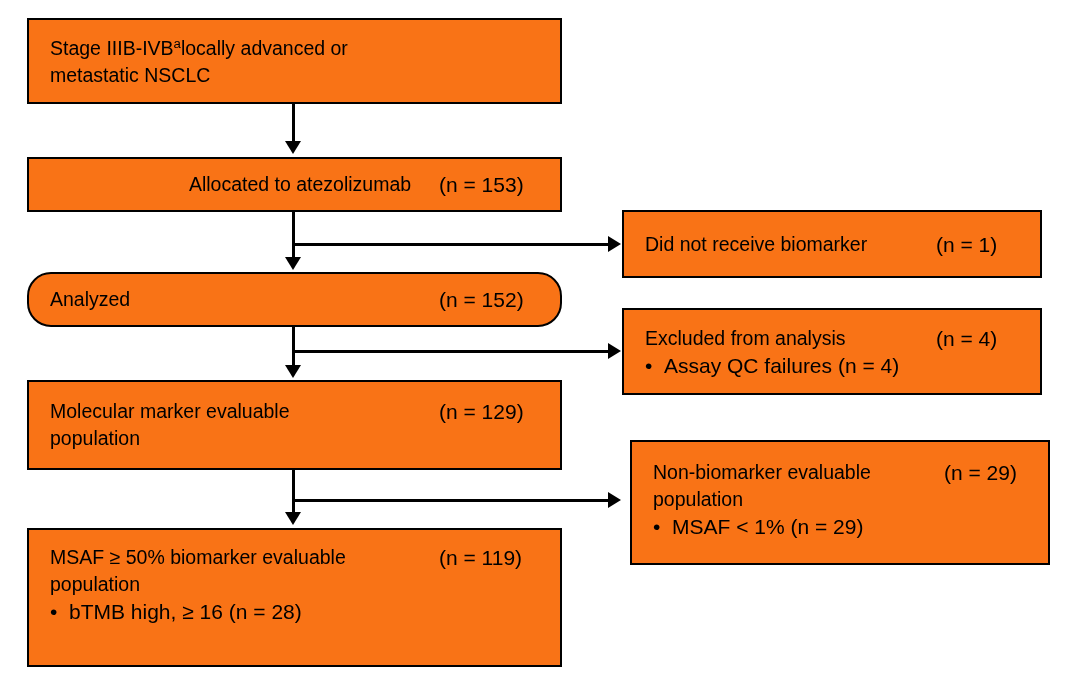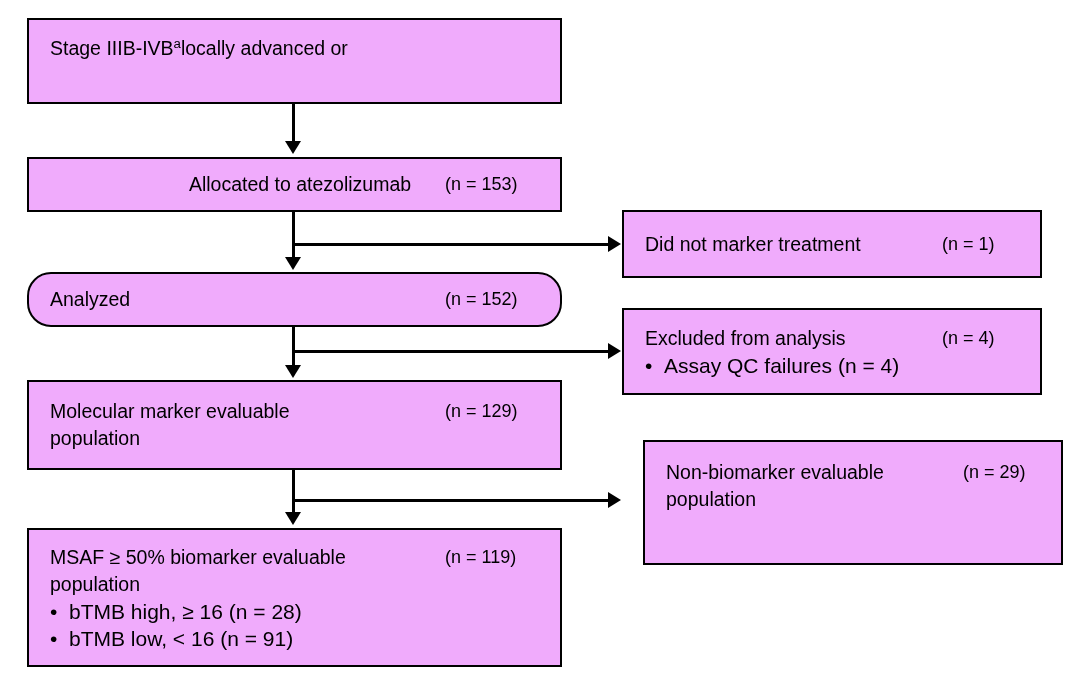--- a/index.html
+++ b/index.html
@@ -20,21 +20,21 @@
     position: absolute;
     left: 0; top: 0;
     width: 1065px;
     height: 685px;
   }
 
   .node {
     position: absolute;
     box-sizing: border-box;
     border: 2px solid #000000;
-    background: #f0abfc;
+    background: #f97316;
   }
 
   .node-body {
     position: absolute;
     left: 21px;
     right: 10px;
     top: 0;
     bottom: 0;
   }
 
@@ -45,23 +45,22 @@
     font-size: 19.5px;
     white-space: nowrap;
   }
 
   .line .label {
     display: inline-block;
   }
 
   .line .count {
     position: absolute;
-    font-size: 18px;
+    font-size: 21px;
     white-space: nowrap;
-    margin-left: 6px;
   }
 
   
   .left-col .count { left: 389px; }
   .left-col .count.right-aligned { left: auto; right: 2px; }
 
   
   .right-col .count { left: 291px; }
 
   .bullet-line {
@@ -109,20 +108,23 @@
 </head>
 <body>
 
 <div id="flow-root">
 
   <div class="node left-col" style="left:27px; top:18px; width:535px; height:86px;">
     <div class="node-body" style="top:15px;">
       <div class="line">
         <span class="label">Stage IIIB-IVB</span><sup>a</sup><span class="label"> locally advanced or</span>
       </div>
+      <div class="line">
+        <span class="label">metastatic NSCLC</span>
+      </div>
     </div>
   </div>
 
   <div class="conn v-line" style="left:292px; top:104px; height:41px;"></div>
   <div class="arrow-down" style="left:285px; top:141px;"></div>
 
   <div class="node left-col" style="left:27px; top:157px; width:535px; height:55px;">
     <div class="node-body" style="top:12px;text-align:center;">
       <div class="line">
         <span class="label">Allocated to atezolizumab</span>
@@ -173,54 +175,54 @@
         <span class="label">MSAF ≥ 50% biomarker evaluable</span>
         <span class="count">(n = 119)</span>
       </div>
       <div class="line">
         <span class="label">population</span>
       </div>
       <div class="bullet-line">
         <span class="bullet-glyph">•</span><span class="label">bTMB high, ≥ 16</span>
         <span class="count right-aligned">(n = 28)</span>
       </div>
-      <div class="bullet-line">
-        <span class="bullet-glyph">•</span><span class="label">bTMB low, &lt; 16</span>
-        <span class="count right-aligned">(n = 91)</span>
-      </div>
     </div>
   </div>
 
   <div class="node right-col" style="left:622px; top:210px; width:420px; height:68px;">
     <div class="node-body" style="top:19px;">
       <div class="line">
-        <span class="label">Did not marker treatment</span>
+        <span class="label">Did not receive biomarker</span>
         <span class="count">(n = 1)</span>
       </div>
     </div>
   </div>
 
   <div class="node right-col" style="left:622px; top:308px; width:420px; height:87px;">
     <div class="node-body" style="top:15px;">
       <div class="line">
         <span class="label">Excluded from analysis</span>
         <span class="count">(n = 4)</span>
       </div>
       <div class="bullet-line">
         <span class="bullet-glyph">•</span><span class="label">Assay QC failures</span>
         <span class="count">(n = 4)</span>
       </div>
     </div>
   </div>
 
-  <div class="node right-col" style="left:643px; top:440px; width:420px; height:125px;padding-left:40px;">
+  <div class="node right-col" style="left:630px; top:440px; width:420px; height:125px;padding-left:40px;">
     <div class="node-body" style="top:17px;">
       <div class="line">
         <span class="label">Non-biomarker evaluable</span>
         <span class="count">(n = 29)</span>
       </div>
       <div class="line">
         <span class="label">population</span>
       </div>
+      <div class="bullet-line">
+        <span class="bullet-glyph">•</span><span class="label">MSAF &lt; 1%</span>
+        <span class="count">(n = 29)</span>
+      </div>
     </div>
   </div>
 
 </div>
 
 </body></html>

